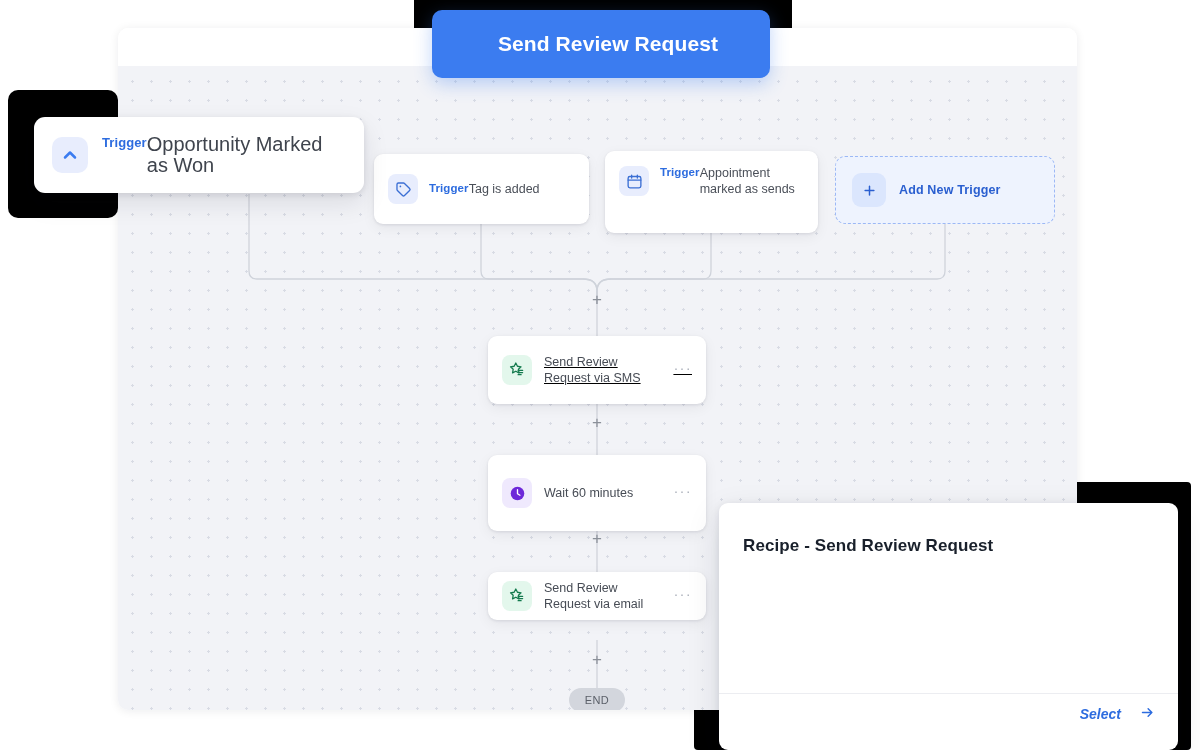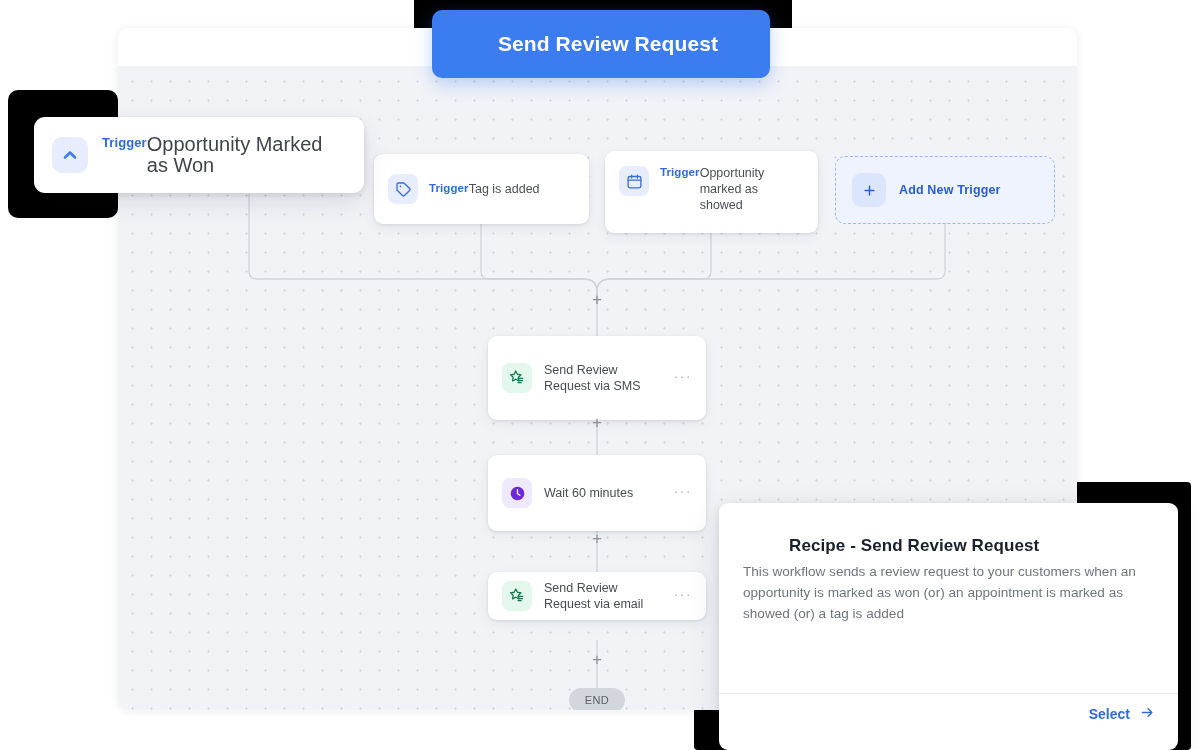--- a/index.html
+++ b/index.html
@@ -86,21 +86,21 @@
   
   .act{left:370px;width:218px;padding:0 14px;gap:12px;}
   .act .ico{width:30px;height:30px;border-radius:8px;display:flex;align-items:center;justify-content:center;flex:none;}
   .act .ico.green{background:#e3f7ec;}
   .act .ico.purple{background:#efe9fd;}
   .act .name{font-size:12.5px;color:#474c55;line-height:16px;flex:1;}
   .act .dots{
     font-size:15px;color:#aeb3bd;letter-spacing:1.2px;line-height:10px;
     flex:none;padding-bottom:4px;
   }
-  #node-sms{top:270px;height:84px;}
+  #node-sms{top:270px;height:68px;text-decoration:underline;}
   #node-wait{top:389px;height:76px;}
   #node-email{top:506px;height:48px;}
 
   
   .plus{
     position:absolute;width:16px;height:16px;color:#8b9099;
     display:flex;align-items:center;justify-content:center;font-size:17px;
     line-height:16px;font-weight:400;
   }
   #plus-1{left:471px;top:226px;}
@@ -128,30 +128,30 @@
 
   
   #recipe-panel{
     position:absolute;left:719px;top:503px;width:459px;height:247px;
     background:#fff;border-radius:9px;
     box-shadow:0 2px 8px rgba(16,24,40,.10),0 12px 34px rgba(16,24,40,.12);
     overflow:hidden;
   }
   #recipe-title{
     position:absolute;left:24px;top:33px;right:24px;
-    font-size:17px;font-weight:700;color:#19202b;letter-spacing:.1px;margin-left:46px;
+    font-size:17px;font-weight:700;color:#19202b;letter-spacing:.1px;
   }
   #recipe-desc{
     position:absolute;left:24px;top:58px;width:400px;
     font-size:13.6px;line-height:21px;color:#6f757f;
   }
   #recipe-divider{position:absolute;left:0;right:0;top:190px;height:1px;background:#ecedf1;}
   #recipe-select{
-    position:absolute;right:22px;top:202px;display:flex;align-items:center;gap:9px;
-    cursor:pointer;background:none;border:none;padding:0;
+    position:absolute;right:22px;top:202px;display:flex;align-items:center;gap:18px;
+    cursor:pointer;background:none;border:none;padding:0;font-style:italic;
   }
   #recipe-select .lbl{font-size:14px;font-weight:700;color:#2d6cdf;}
 </style>
 </head>
 <body>
 
 <div class="stage">
 
   <div class="blk" id="blk-topbtn"></div>
   <div class="blk" id="blk-trigger"></div>
@@ -196,21 +196,21 @@
 
       <div class="node trig" id="node-trigger-appointment">
         <span class="ico">
           <svg width="17" height="17" viewBox="0 0 24 24" fill="none" stroke="#3b6fd4" stroke-width="1.9" stroke-linecap="round" stroke-linejoin="round">
             <rect x="3" y="5" width="18" height="16" rx="2.5"></rect>
             <path d="M3 10h18M8 3v4M16 3v4"></path>
           </svg>
         </span>
         <span class="txt">
           <span class="lbl">Trigger</span>
-          <span class="val">Opportunity marked as showed</span>
+          <span class="val">Appointment marked as sends</span>
         </span>
       </div>
 
       <div id="node-add-trigger">
         <span class="ico">
           <svg width="15" height="15" viewBox="0 0 24 24" fill="none" stroke="#2a5fd0" stroke-width="2.4" stroke-linecap="round">
             <path d="M12 5v14M5 12h14"></path>
           </svg>
         </span>
         <span class="lbl">Add New Trigger</span>
@@ -272,21 +272,20 @@
       <span class="val">Opportunity Marked as Won</span>
     </span>
   </div>
 
   <button id="btn-send-review">
     <span>Send Review Request</span>
   </button>
 
   <div id="recipe-panel">
     <div id="recipe-title">Recipe - Send Review Request</div>
-    <div id="recipe-desc">This workflow sends a review request to your customers when an opportunity is marked as won (or) an appointment is marked as showed (or) a tag is added</div>
     <div id="recipe-divider"></div>
     <button id="recipe-select">
       <span class="lbl">Select</span>
       <span>
         <svg width="17" height="15" viewBox="0 0 24 24" fill="none" stroke="#2d6cdf" stroke-width="2.3" stroke-linecap="round" stroke-linejoin="round">
           <path d="M4 12h15M13 6l6 6-6 6"></path>
         </svg>
       </span>
     </button>
   </div>

